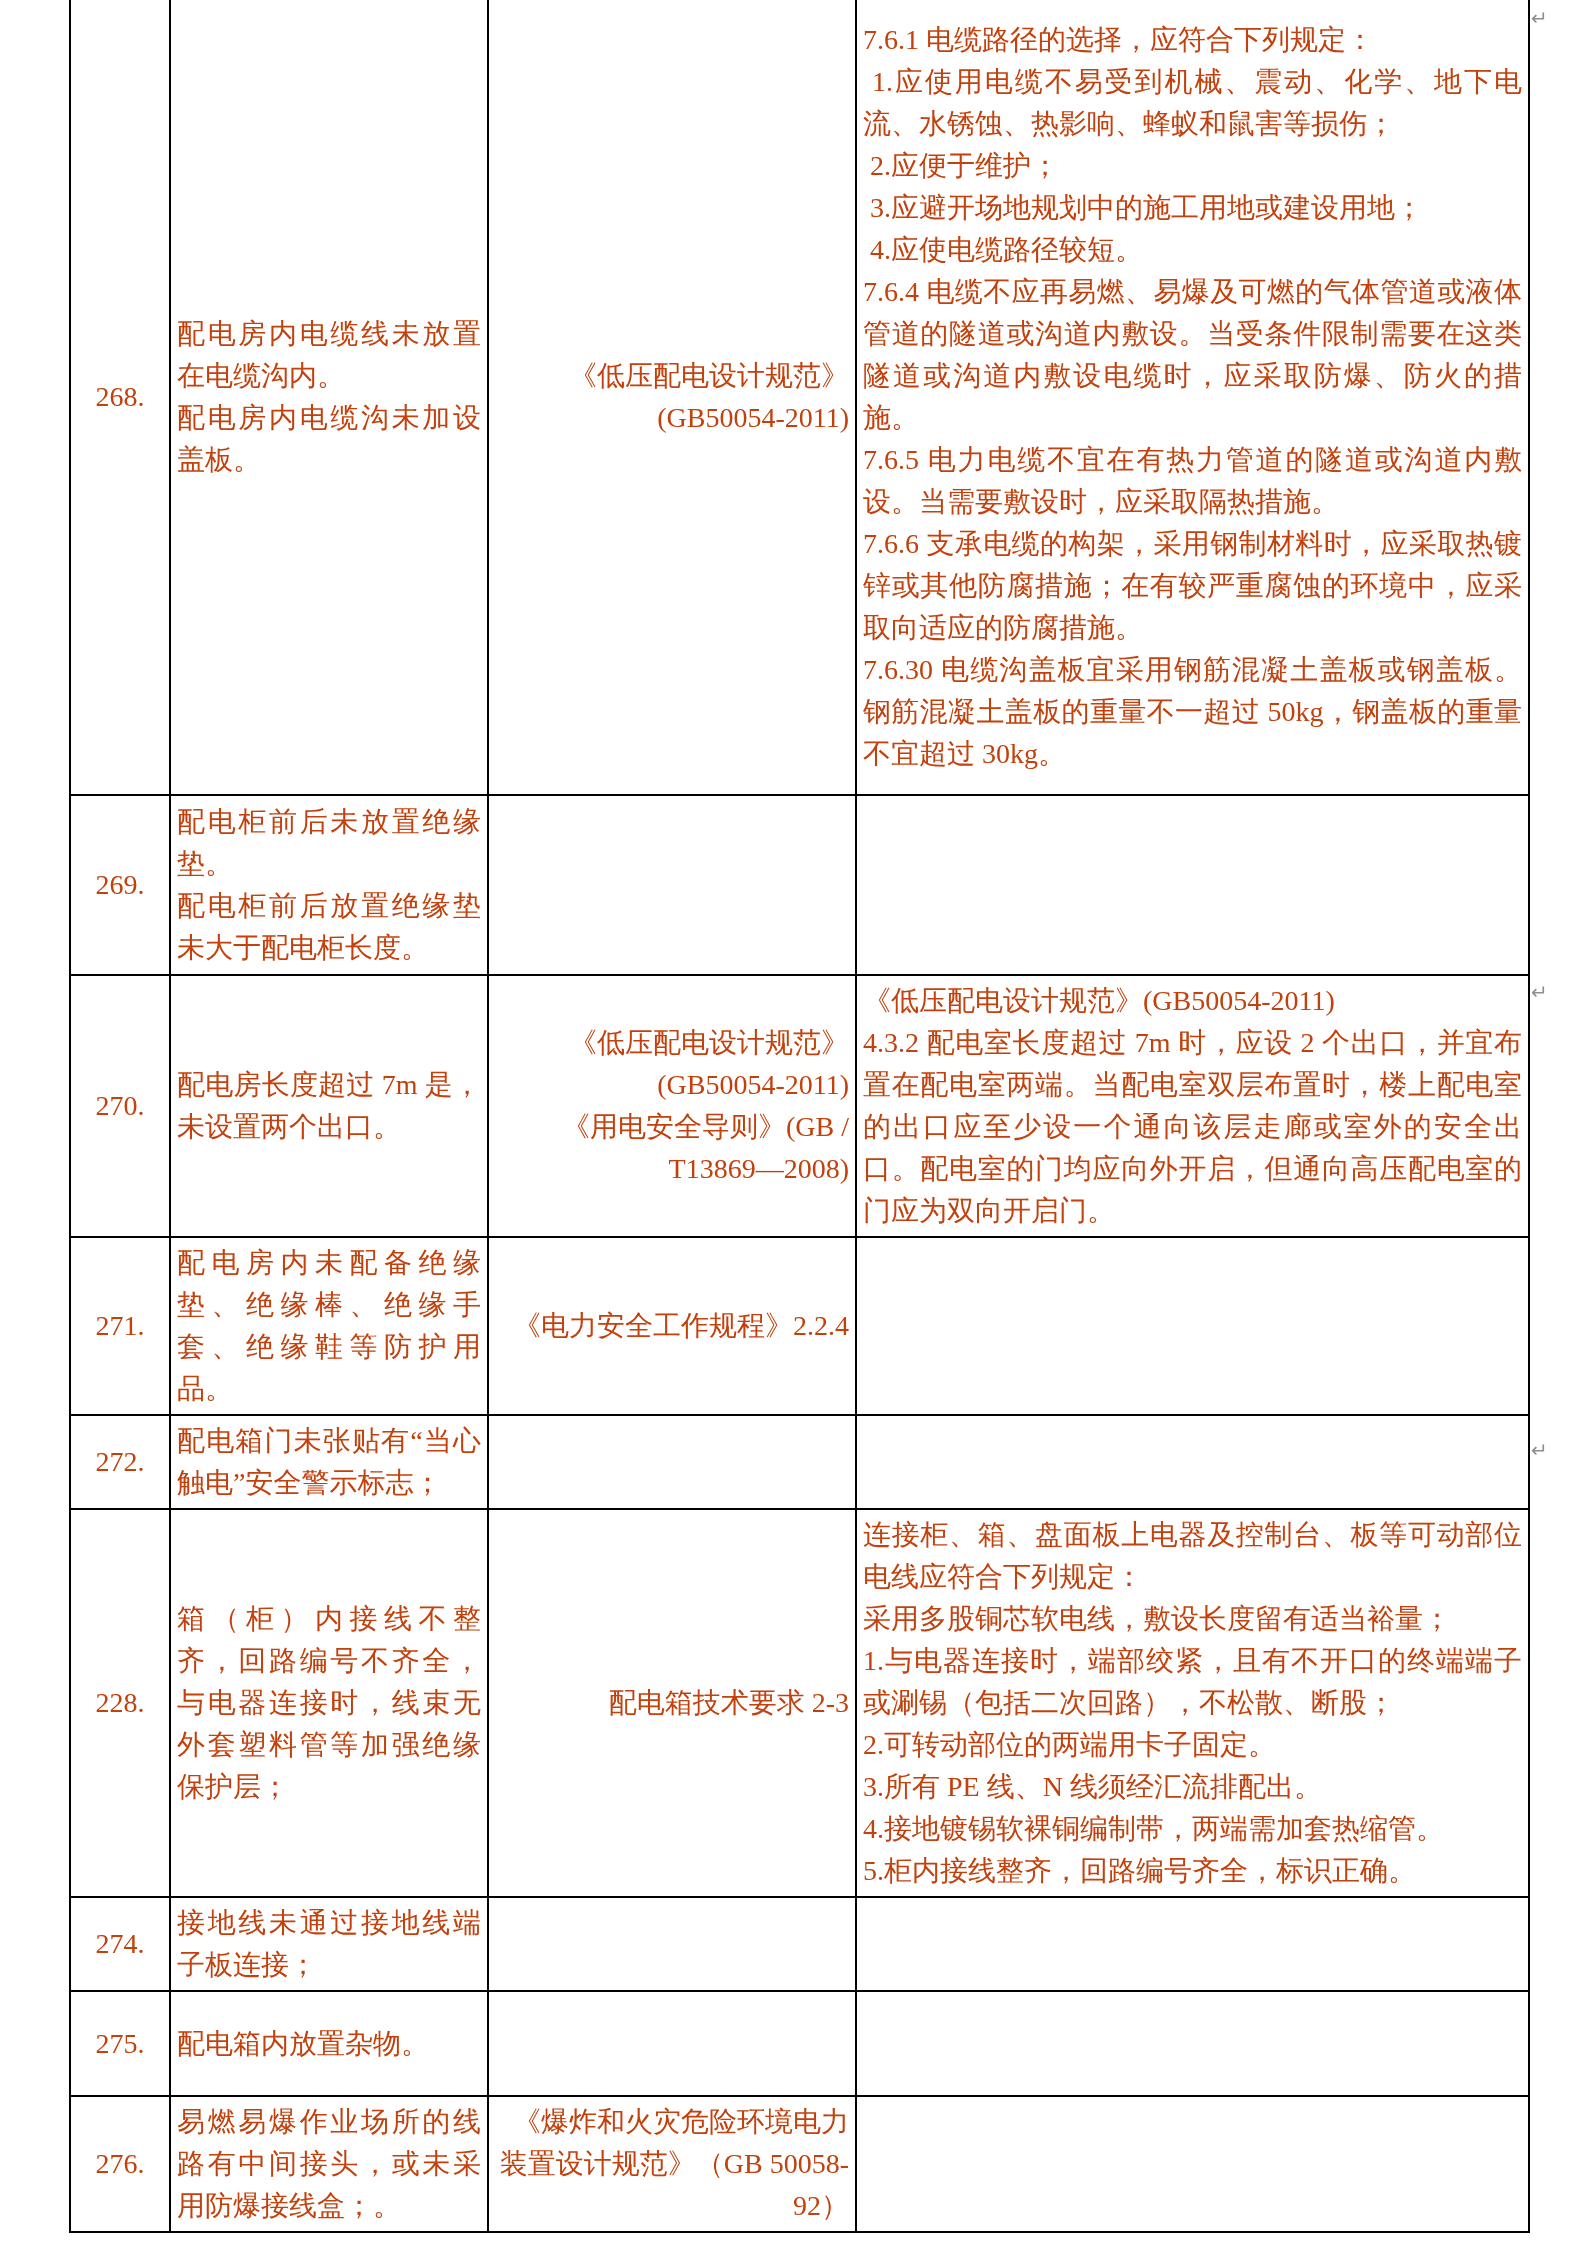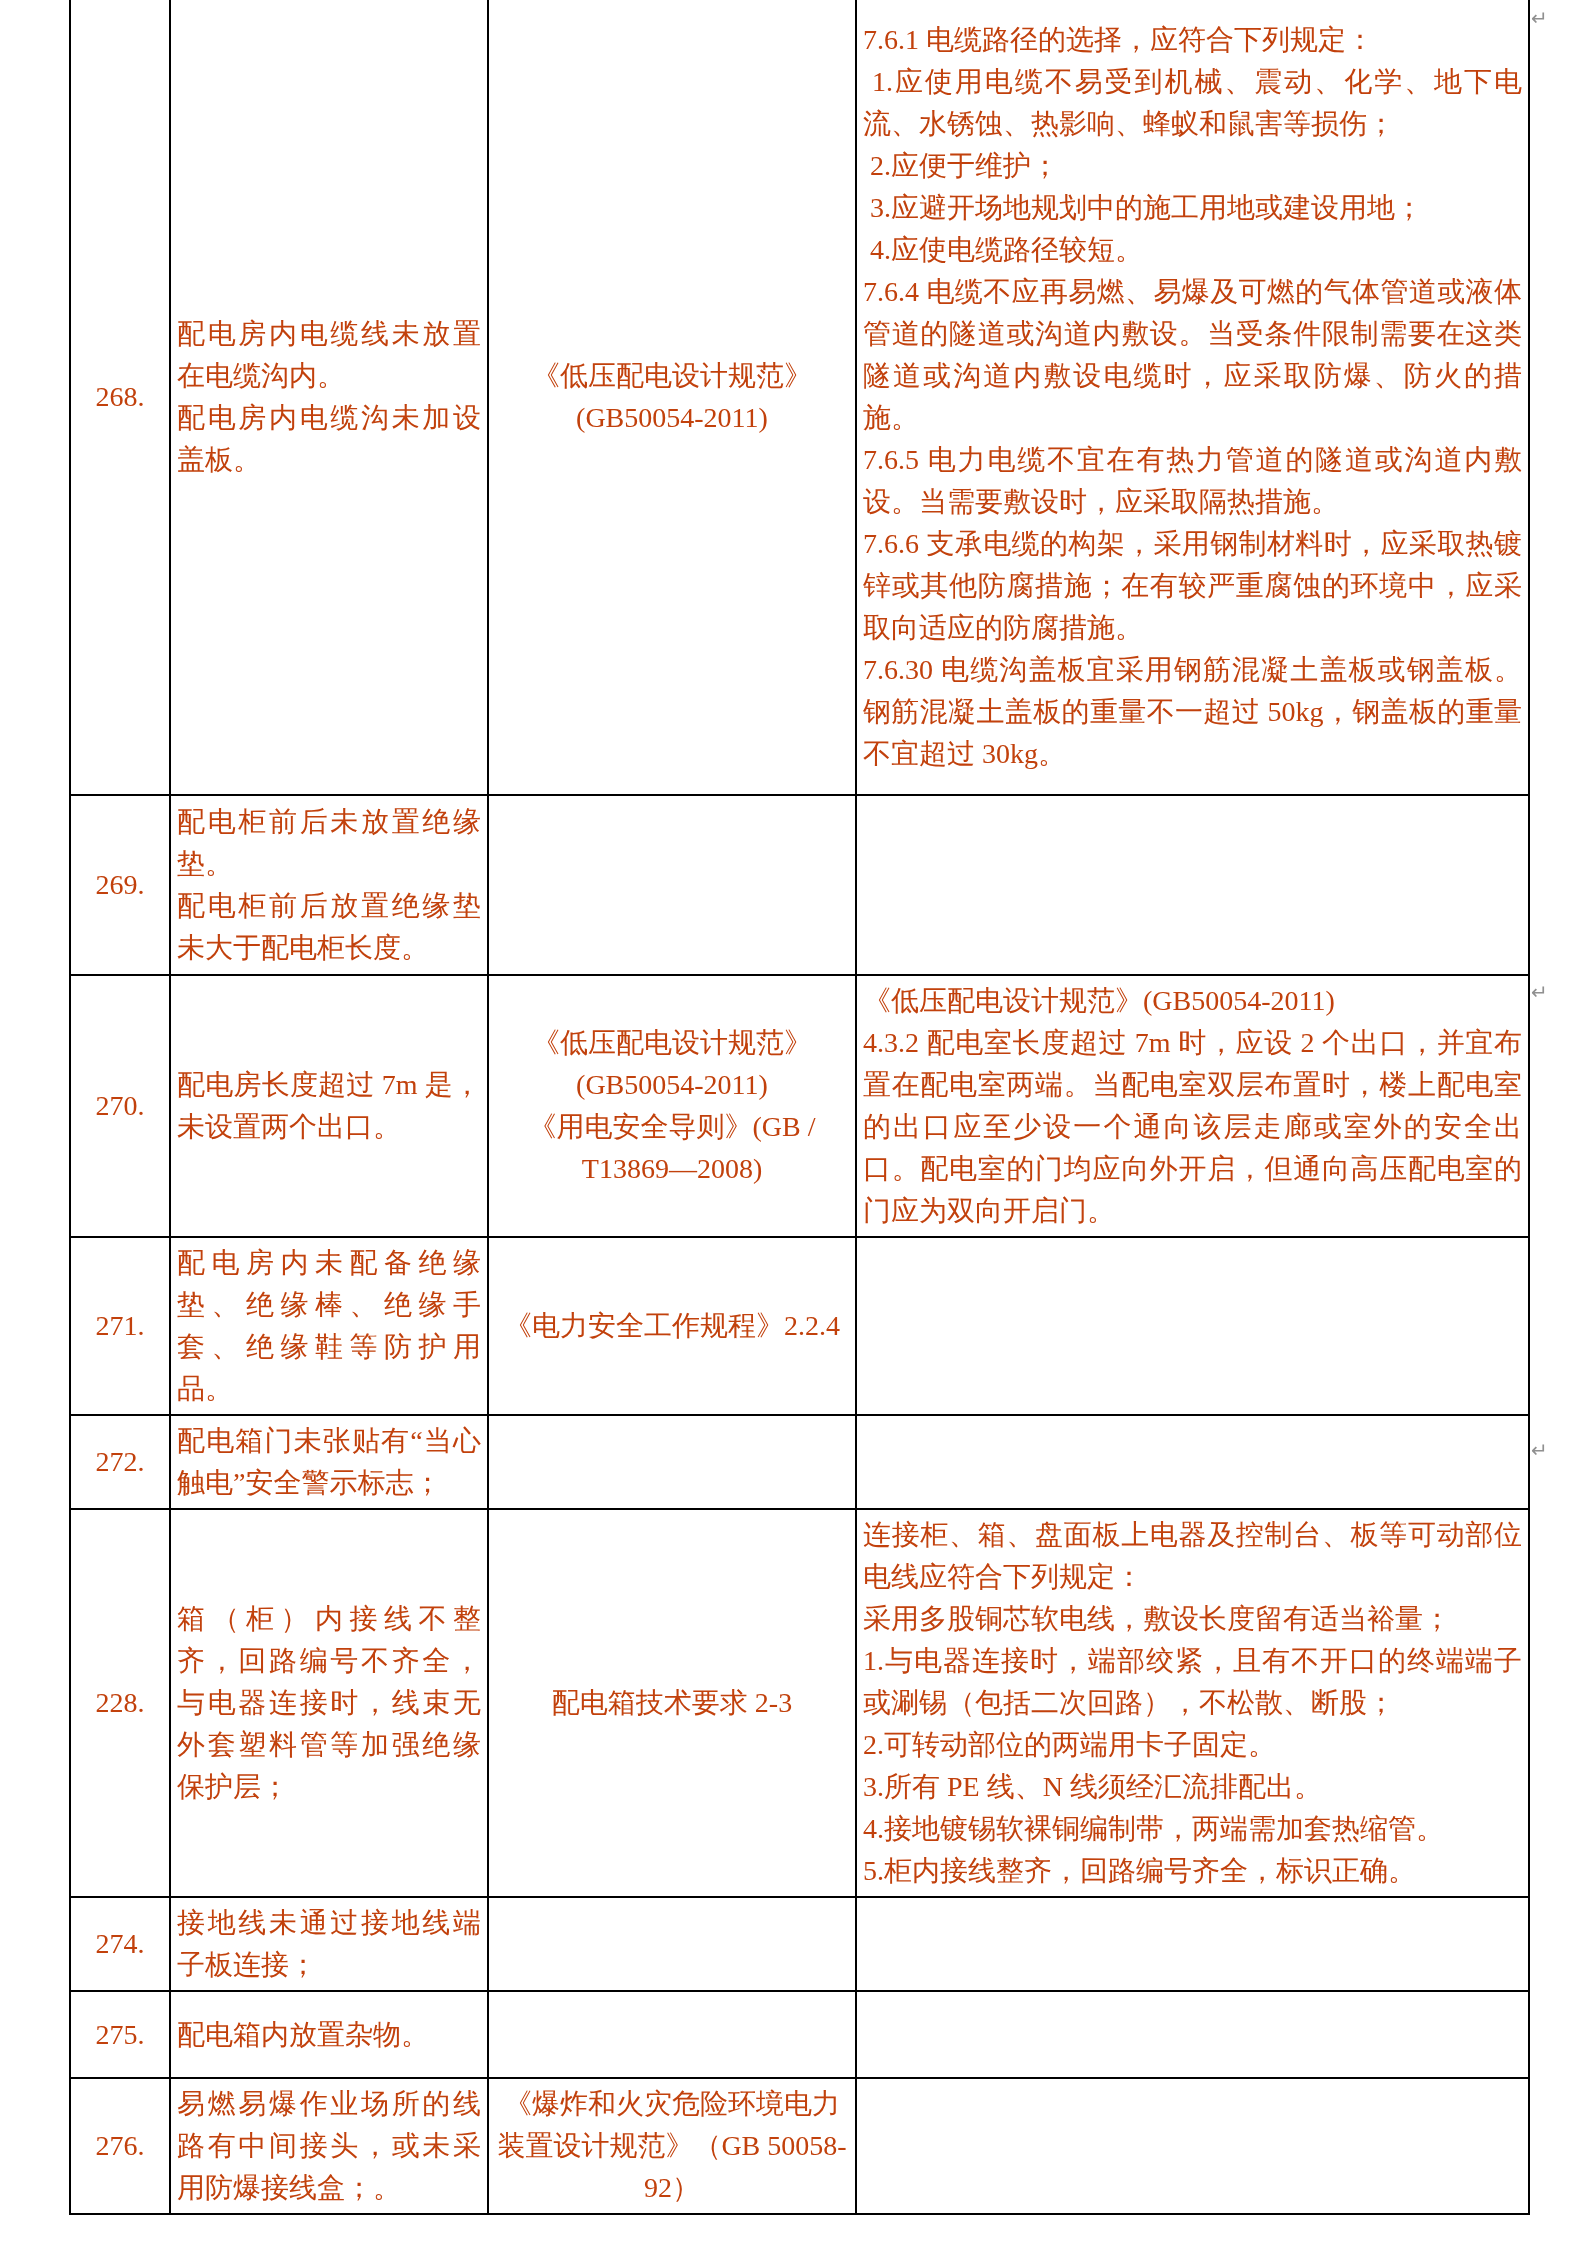--- a/index.html
+++ b/index.html
@@ -5,25 +5,25 @@
 <style>
   html,body{margin:0;padding:0;background:#fff;}
   .page{position:relative;width:1587px;height:2245px;background:#ffffff;
         font-family:"Liberation Serif","DejaVu Serif",serif;color:#000;overflow:hidden;}
   table.doc{position:absolute;left:69px;top:0;width:1459px;border-collapse:collapse;table-layout:fixed;}
   table.doc td{border:2px solid #000;font-size:28px;line-height:42px;color:#c2410c;
         white-space:pre-line;overflow-wrap:break-word;vertical-align:middle;padding:4px 6px;}
   tr.first-row td{border-top:none;}
   td.no{text-align:center;font-size:29px;padding:0 2px;}
   td.issue{text-align:justify;padding:4px 6px 4px 10px;}
-  td.ref{text-align:center;padding:4px 4px 4px 10px;}
+  td.ref{text-align:right;padding:4px 4px 4px 10px;}
   td.reg{vertical-align:top;text-align:justify;padding:6px 8px 6px 8px;}
   tr.r0{height:795px;} tr.r1{height:180px;} tr.r2{height:234px;}
   tr.r3{height:133px;} tr.r4{height:91px;}  tr.r5{height:362px;}
-  tr.r6{height:84px;}  tr.r7{height:87px;}  tr.r8{height:126px;}
+  tr.r6{height:84px;}  tr.r7{height:105px;}  tr.r8{height:126px;}
   .pmark{position:absolute;left:1531px;color:#909090;font-size:20px;line-height:20px;
         font-family:"DejaVu Sans","Liberation Sans",sans-serif;}
   .pm-0{top:8px;} .pm-1{top:982px;} .pm-2{top:1440px;}
 </style>
 </head>
 <body>
 
 <div class="page">
 
   <table class="doc">

